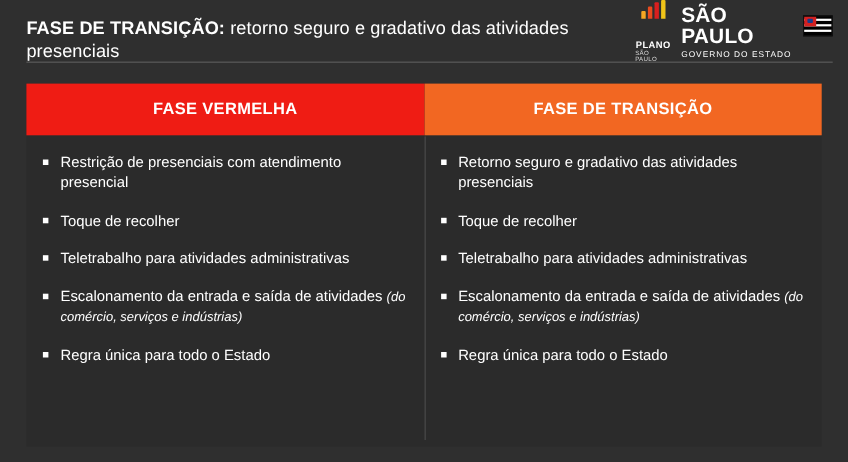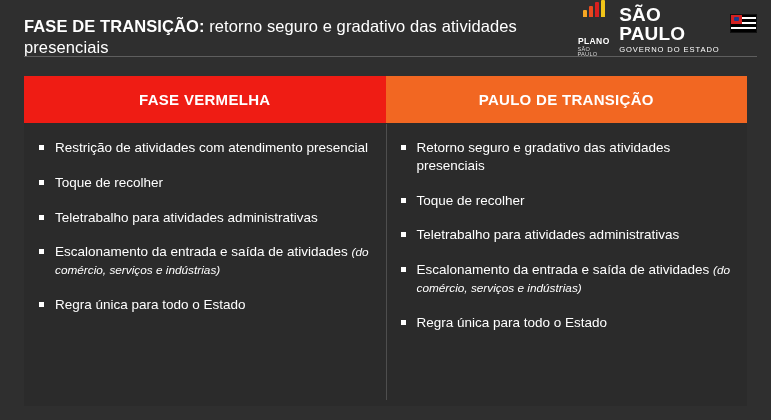--- a/index.html
+++ b/index.html
@@ -251,32 +251,32 @@
     </div>
   </div>
   <div class="header-rule"></div>
 
   <div class="board">
 
     <div class="col col-1">
       <div class="col-head" style="background: rgb(239, 28, 20);">FASE VERMELHA</div>
       <div class="col-body">
         <ul class="bullets">
-          <li><span>Restrição de atividades com atendimento presencial</span></li>
+          <li><span>Restrição de presenciais com atendimento presencial</span></li>
           <li><span>Toque de recolher</span></li>
           <li><span>Teletrabalho para atividades administrativas</span></li>
           <li><span>Escalonamento da entrada e saída de atividades </span><em>(do comércio, serviços e indústrias)</em></li>
           <li><span>Regra única para todo o Estado</span></li>
         </ul>
       </div>
     </div>
 
     <div class="col col-2">
       <div class="col-divider"></div>
-      <div class="col-head" style="background: rgb(242, 103, 34);">PAULO DE TRANSIÇÃO</div>
+      <div class="col-head" style="background: rgb(242, 103, 34);">FASE DE TRANSIÇÃO</div>
       <div class="col-body">
         <ul class="bullets">
           <li><span>Retorno seguro e gradativo das atividades presenciais</span></li>
           <li><span>Toque de recolher</span></li>
           <li><span>Teletrabalho para atividades administrativas</span></li>
           <li><span>Escalonamento da entrada e saída de atividades </span><em>(do comércio, serviços e indústrias)</em></li>
           <li><span>Regra única para todo o Estado</span></li>
         </ul>
       </div>
     </div>

